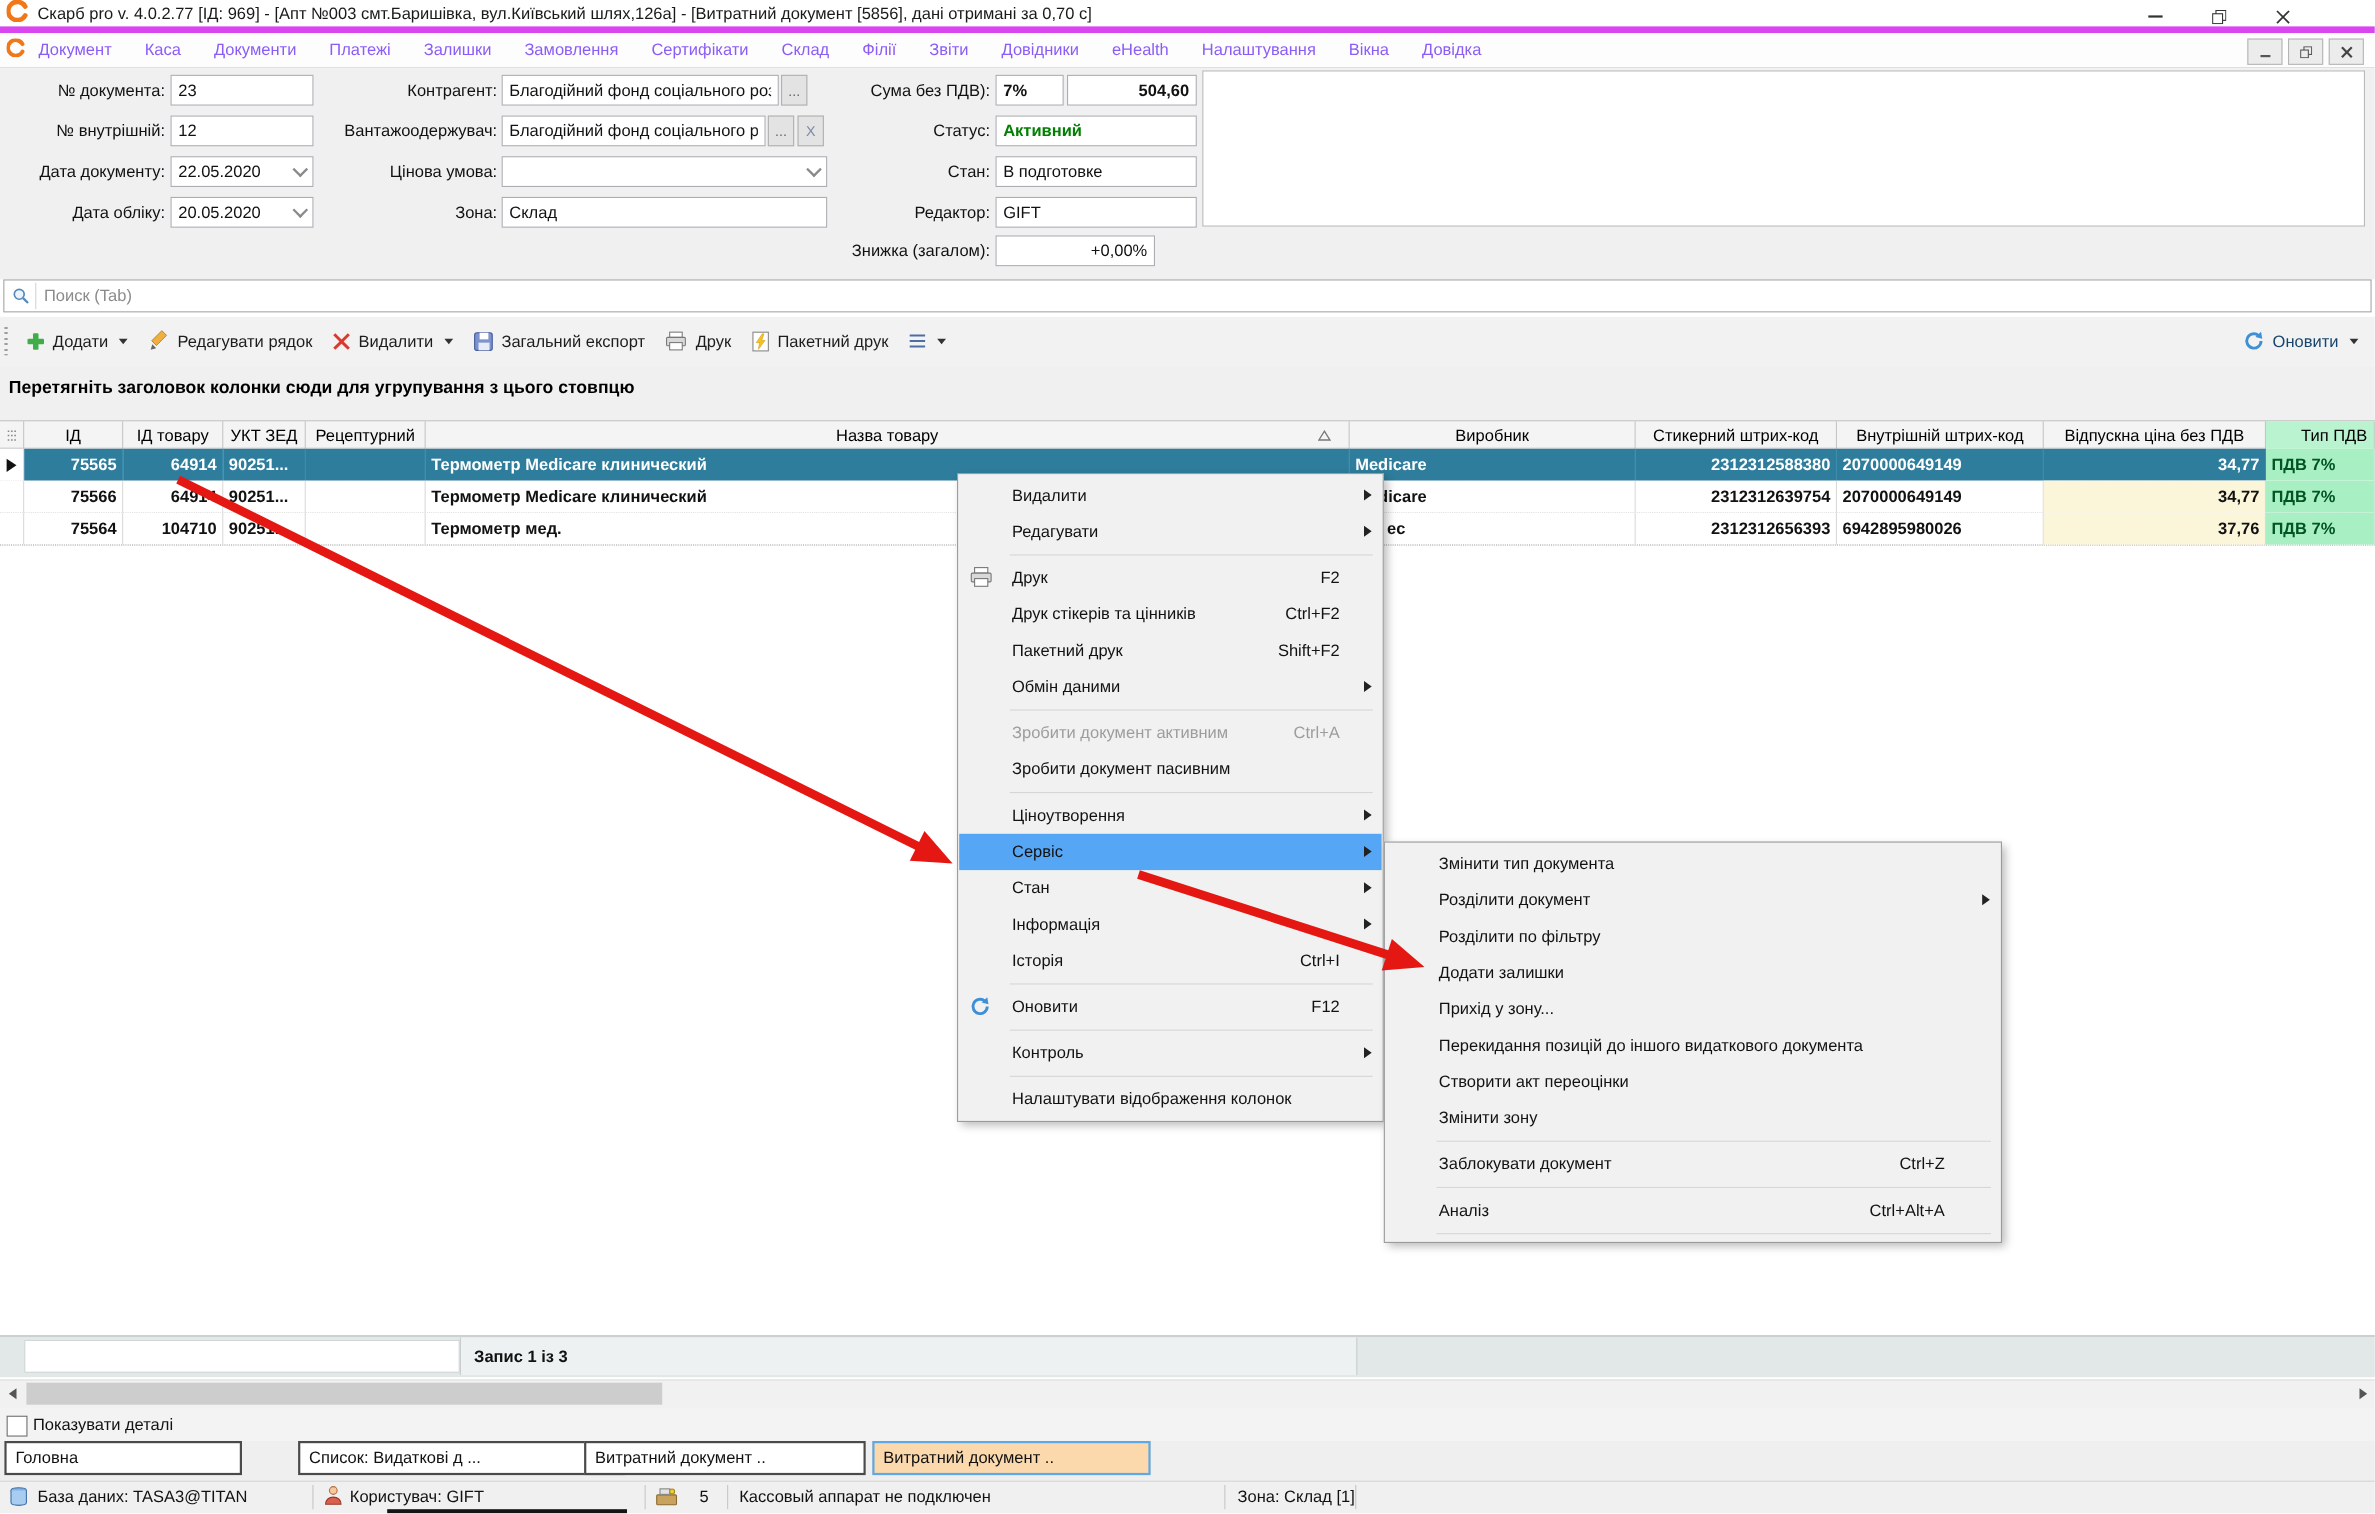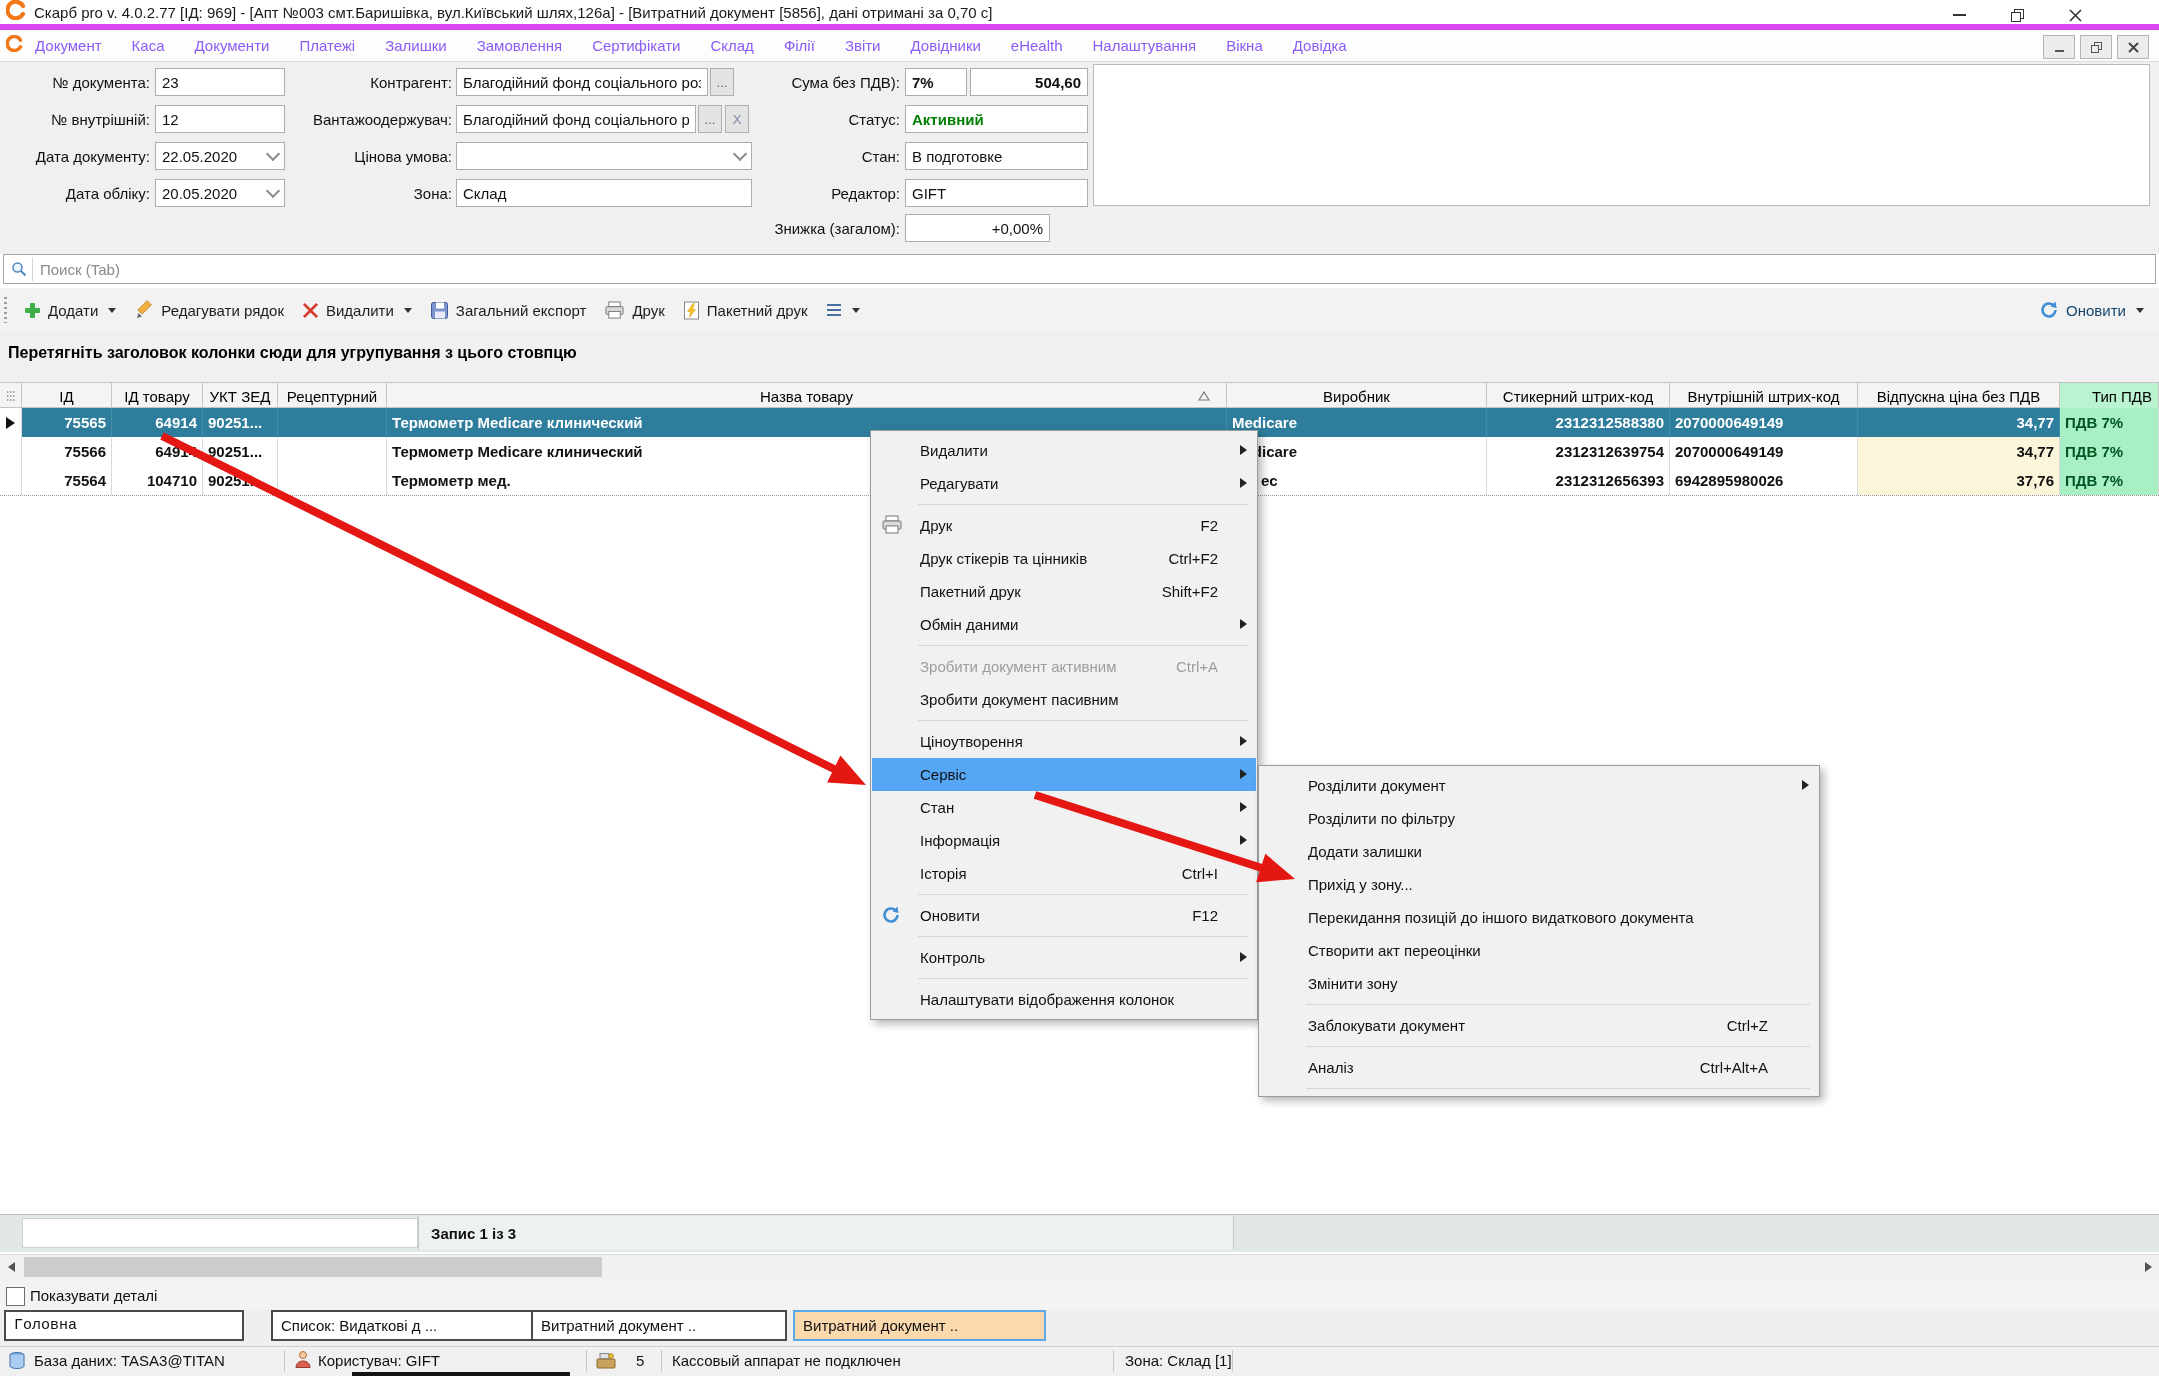--- a/index.html
+++ b/index.html
@@ -417,21 +417,21 @@
   <div class="abs thumb"></div>
   <div class="sbtnR" style="left:2137px;">
       <div class="tri-r"></div>
     </div>
 
   <div class="abs detailsrow"></div>
   <div class="cbox"></div>
   <div class="cblabel">Показувати деталі</div>
 
   <div class="abs tabsrow"></div>
-  <div class="tab" style="left:4px;width:240px;font-family:Liberation Mono, monospace;">
+  <div class="tab" style="left:4px;width:216px;">
       <span>Головна</span>
     </div>
   <div class="tab" style="left:271px;width:297px;">
       <span>Список: Видаткові д ...</span>
     </div>
   <div class="tab" style="left:531px;width:256px;">
       <span>Витратний документ ..</span>
     </div>
   <div class="tab active" style="left:793px;width:253px;">
       <span>Витратний документ ..</span>
@@ -544,20 +544,23 @@
         <span class="marrow"></span>
       </div>
     <div class="msep"></div>
     <div class="mi">
         <span>Налаштувати відображення колонок</span>
       </div>
   </div>
 
   <div class="menu" style="left:1258px;top:765px;width:562px;z-index:60;">
     <div class="mi">
+        <span>Змінити тип документа</span>
+      </div>
+    <div class="mi">
         <span>Розділити документ</span>
         <span class="marrow"></span>
       </div>
     <div class="mi">
         <span>Розділити по фільтру</span>
       </div>
     <div class="mi">
         <span>Додати залишки</span>
       </div>
     <div class="mi">

